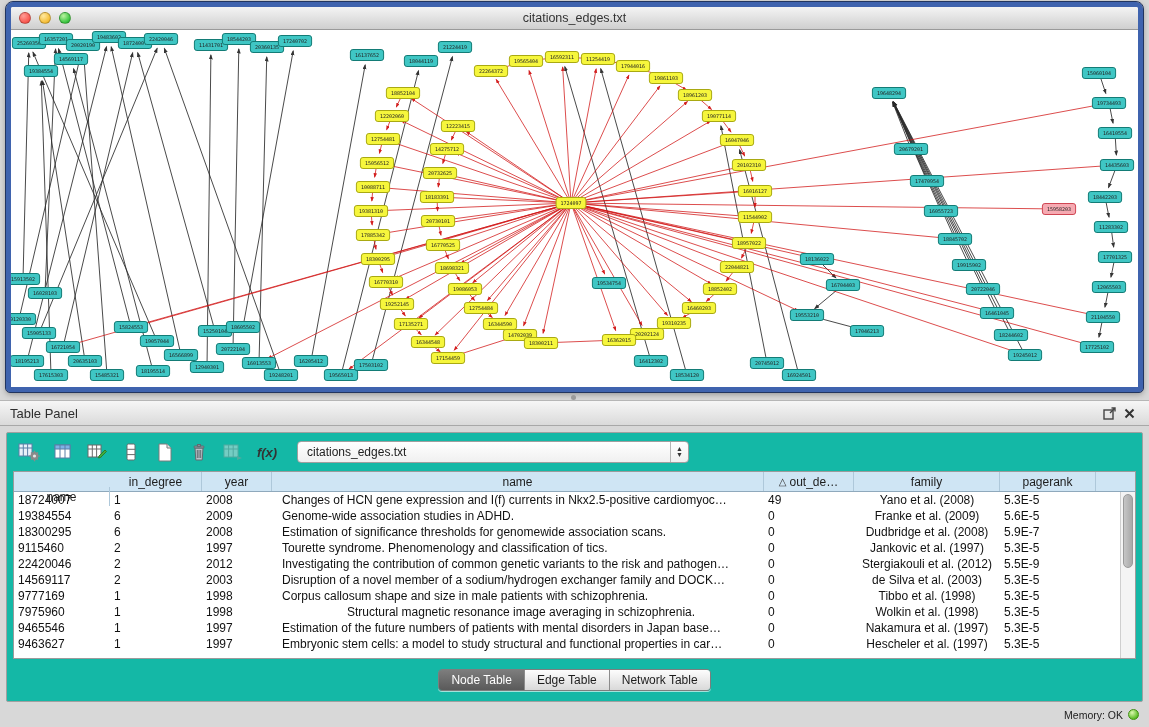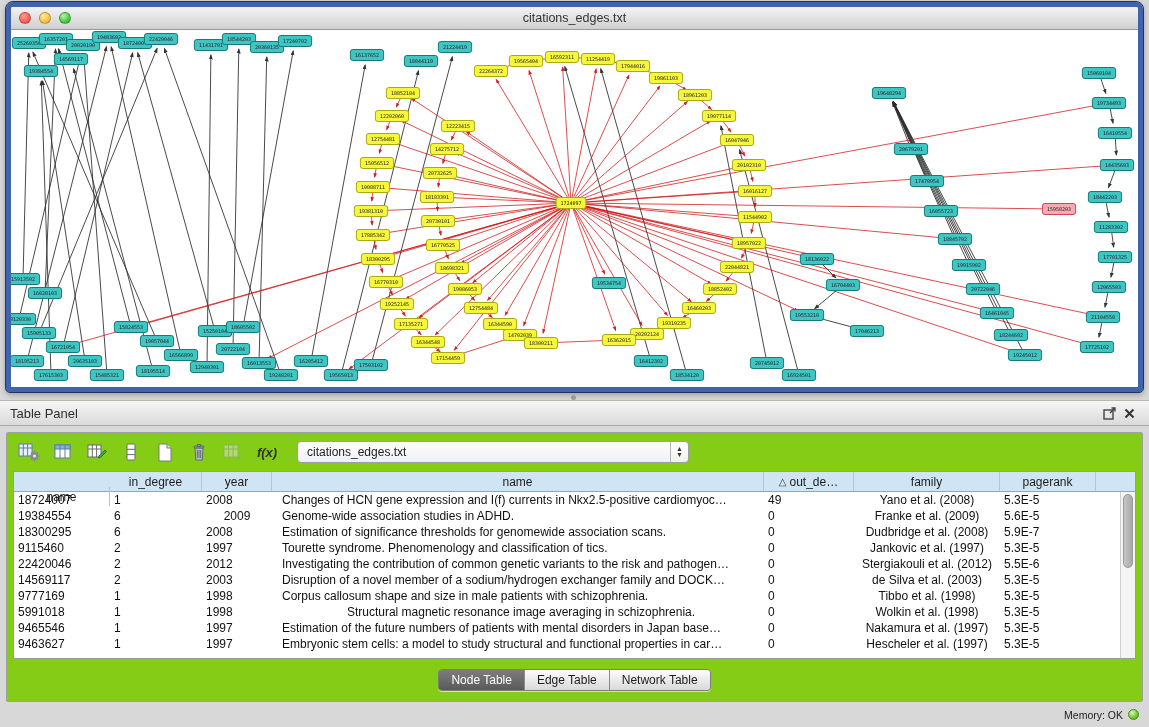--- a/index.html
+++ b/index.html
@@ -38,21 +38,21 @@
     display:flex; align-items:center; padding:0 10px;
   }
   .panel-header .ptitle { font-size:13px; color:#2e2e2e; }
   .panel-header .spacer { flex:1; }
   .ph-btn { width:20px; height:18px; display:flex; align-items:center; justify-content:center;
     background:none; border:none; cursor:default; color:#444; }
   .ph-btn svg { display:block; }
 
   .panel-box {
     position:absolute; left:6px; top:432px; width:1137px; height:270px;
-    border:1px solid #a0a0a0; border-radius:2px; background:#84cc16;
+    border:1px solid #a0a0a0; border-radius:2px; background:#14b8a6;
     display:flex; flex-direction:column;
   }
   .toolbar { height:38px; display:flex; align-items:center; gap:6px; padding:0 8px; }
   .tb-btn { width:28px; height:26px; background:none; border:none; display:flex;
     align-items:center; justify-content:center; cursor:default; }
   .tb-btn svg { display:block; }
   .fx-label { font-size:13px; font-style:italic; font-weight:bold; color:#333; }
   .combo {
     margin-left:10px; width:392px; height:22px; background:linear-gradient(#ffffff,#f0f0f0);
     border:1px solid #9f9f9f; border-radius:4px; display:flex; align-items:center;
@@ -834,21 +834,21 @@
           <div class="td" style="width: 92px; text-align: left;">1</div>
           <div class="td" style="width: 70px; text-align: left;">2008</div>
           <div class="td" style="width: 492px; text-align: left; padding-left: 10px;">Changes of HCN gene expression and I(f) currents in Nkx2.5-positive cardiomyoc…</div>
           <div class="td" style="width: 90px; text-align: left;">49</div>
           <div class="td" style="width: 146px; text-align: center;">Yano et al. (2008)</div>
           <div class="td" style="width: 96px; text-align: left;">5.3E-5</div>
         </div>
         <div class="trow">
           <div class="td" style="width: 96px; text-align: left;">19384554</div>
           <div class="td" style="width: 92px; text-align: left;">6</div>
-          <div class="td" style="width: 70px; text-align: center;">2009</div>
+          <div class="td" style="width: 70px; text-align: left;">2009</div>
           <div class="td" style="width: 492px; text-align: left; padding-left: 10px;">Genome-wide association studies in ADHD.</div>
           <div class="td" style="width: 90px; text-align: left;">0</div>
           <div class="td" style="width: 146px; text-align: center;">Franke et al. (2009)</div>
           <div class="td" style="width: 96px; text-align: left;">5.6E-5</div>
         </div>
         <div class="trow">
           <div class="td" style="width: 96px; text-align: left;">18300295</div>
           <div class="td" style="width: 92px; text-align: left;">6</div>
           <div class="td" style="width: 70px; text-align: left;">2008</div>
           <div class="td" style="width: 492px; text-align: left; padding-left: 10px;">Estimation of significance thresholds for genomewide association scans.</div>
@@ -865,42 +865,42 @@
           <div class="td" style="width: 146px; text-align: center;">Jankovic et al. (1997)</div>
           <div class="td" style="width: 96px; text-align: left;">5.3E-5</div>
         </div>
         <div class="trow">
           <div class="td" style="width: 96px; text-align: left;">22420046</div>
           <div class="td" style="width: 92px; text-align: left;">2</div>
           <div class="td" style="width: 70px; text-align: left;">2012</div>
           <div class="td" style="width: 492px; text-align: left; padding-left: 10px;">Investigating the contribution of common genetic variants to the risk and pathogen…</div>
           <div class="td" style="width: 90px; text-align: left;">0</div>
           <div class="td" style="width: 146px; text-align: center;">Stergiakouli et al. (2012)</div>
-          <div class="td" style="width: 96px; text-align: left;">5.5E-6</div>
+          <div class="td" style="width: 96px; text-align: left;">5.5E-9</div>
         </div>
         <div class="trow">
           <div class="td" style="width: 96px; text-align: left;">14569117</div>
           <div class="td" style="width: 92px; text-align: left;">2</div>
           <div class="td" style="width: 70px; text-align: left;">2003</div>
           <div class="td" style="width: 492px; text-align: left; padding-left: 10px;">Disruption of a novel member of a sodium/hydrogen exchanger family and DOCK…</div>
           <div class="td" style="width: 90px; text-align: left;">0</div>
           <div class="td" style="width: 146px; text-align: center;">de Silva et al. (2003)</div>
           <div class="td" style="width: 96px; text-align: left;">5.3E-5</div>
         </div>
         <div class="trow">
           <div class="td" style="width: 96px; text-align: left;">9777169</div>
           <div class="td" style="width: 92px; text-align: left;">1</div>
           <div class="td" style="width: 70px; text-align: left;">1998</div>
           <div class="td" style="width: 492px; text-align: left; padding-left: 10px;">Corpus callosum shape and size in male patients with schizophrenia.</div>
           <div class="td" style="width: 90px; text-align: left;">0</div>
           <div class="td" style="width: 146px; text-align: center;">Tibbo et al. (1998)</div>
           <div class="td" style="width: 96px; text-align: left;">5.3E-5</div>
         </div>
         <div class="trow">
-          <div class="td" style="width: 96px; text-align: left;">5991018</div>
+          <div class="td" style="width: 96px; text-align: left;">7975960</div>
           <div class="td" style="width: 92px; text-align: left;">1</div>
           <div class="td" style="width: 70px; text-align: left;">1998</div>
           <div class="td" style="width: 492px; text-align: center; padding-left: 10px;">Structural magnetic resonance image averaging in schizophrenia.</div>
           <div class="td" style="width: 90px; text-align: left;">0</div>
           <div class="td" style="width: 146px; text-align: center;">Wolkin et al. (1998)</div>
           <div class="td" style="width: 96px; text-align: left;">5.3E-5</div>
         </div>
         <div class="trow">
           <div class="td" style="width: 96px; text-align: left;">9465546</div>
           <div class="td" style="width: 92px; text-align: left;">1</div>

